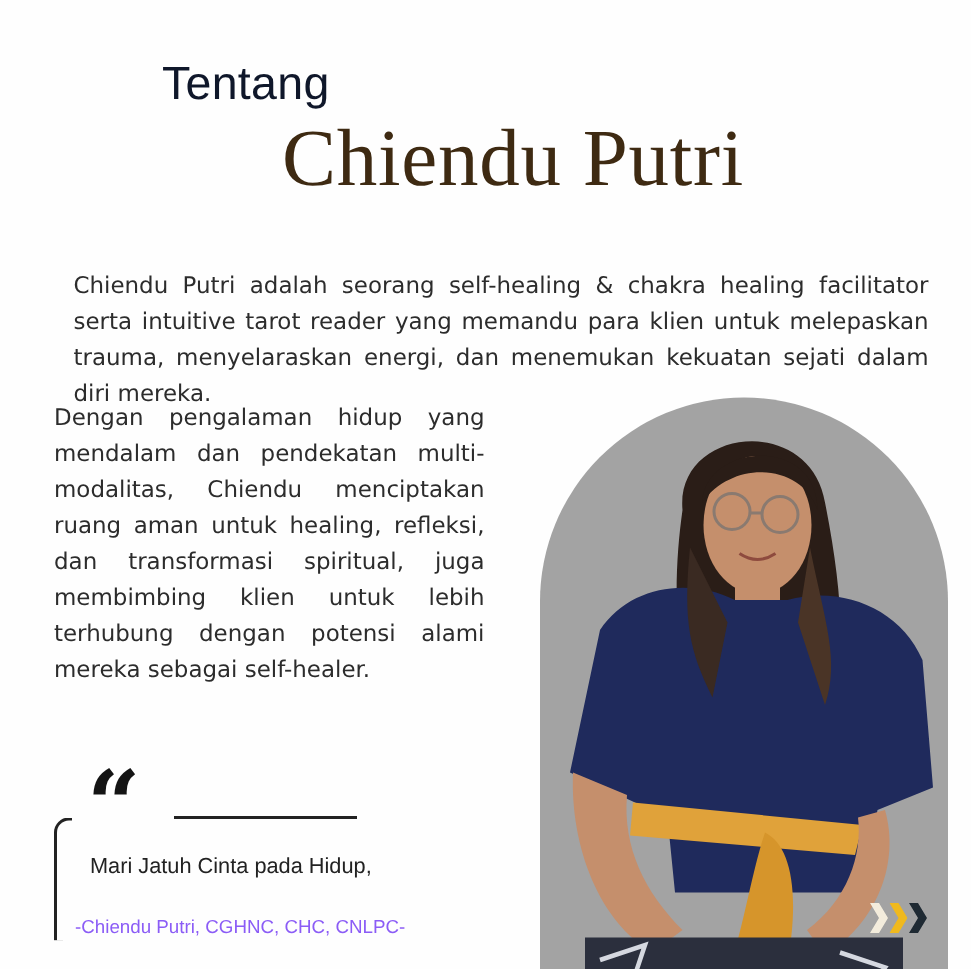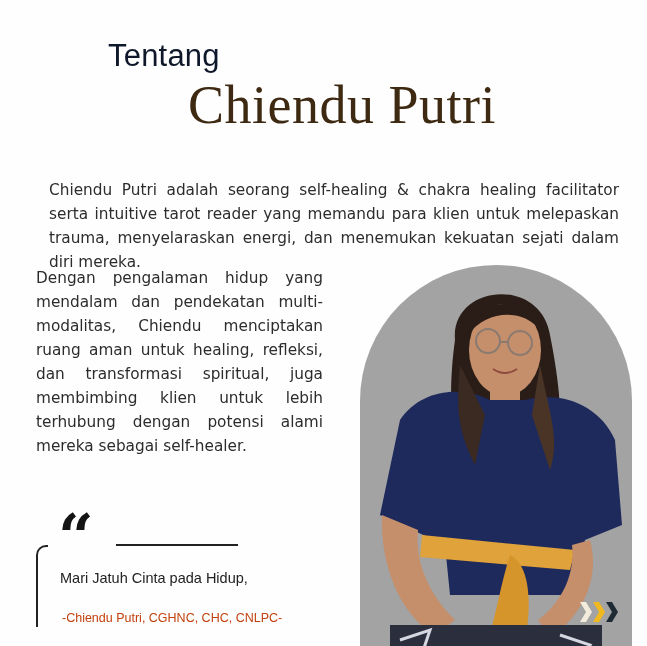--- a/index.html
+++ b/index.html
@@ -7,21 +7,21 @@
   .subtitle{position:absolute;left:108px;top:38px;font-family:"Liberation Sans",sans-serif;font-size:31px;color:#0f172a;letter-spacing:0.2px;}
   .title{position:absolute;left:188px;top:74px;font-family:"Liberation Serif",serif;font-size:54px;color:#3e2a12;font-weight:normal;letter-spacing:0.5px;}
   .intro{position:absolute;left:36px;top:165px;width:570px;font-size:15.3px;line-height:24px;color:#2c2c2c;text-align:justify;text-align-last:left;}
   .bio{position:absolute;left:36px;top:266px;width:287px;font-size:15.3px;line-height:24px;color:#2c2c2c;text-align:justify;text-align-last:left;}
   .arch{position:absolute;left:360px;top:265px;width:272px;height:400px;background:#a3a3a3;border-radius:136px 136px 0 0;overflow:hidden;}
   .quote-area{position:absolute;left:36px;top:520px;width:300px;height:126px;}
   .quote-bracket{position:absolute;left:0;top:25px;width:10px;height:80px;border-left:2px solid #222;border-top:2px solid #222;border-top-left-radius:10px;}
   .quote-marks{position:absolute;left:22px;top:-14px;font-family:"DejaVu Serif",serif;font-weight:bold;font-size:62px;color:#141414;line-height:1;}
   .quote-line{position:absolute;left:80px;top:24px;width:122px;height:2px;background:#222;}
   .quote-text{position:absolute;left:24px;top:47px;font-family:"Liberation Sans",sans-serif;font-size:14.5px;line-height:22px;color:#222;}
-  .quote-author{position:absolute;left:26px;top:91px;font-family:"Liberation Sans",sans-serif;font-size:12.5px;color:#c2410c;white-space:nowrap;}
+  .quote-author{position:absolute;left:14px;top:91px;font-family:"Liberation Sans",sans-serif;font-size:12.5px;color:#8b5cf6;white-space:nowrap;}
   .chevrons{position:absolute;left:580px;top:602px;display:flex;gap:1px;}
   .chev{width:12px;height:20px;}
 </style>
 </head>
 <body>
 
 <div class="subtitle">Tentang</div>
 <h1 class="title" style="margin:0;">Chiendu Putri</h1>
 
 <p class="intro" style="margin:13px;">Chiendu Putri adalah seorang self-healing &amp; chakra healing facilitator serta intuitive tarot reader yang memandu para klien untuk melepaskan trauma, menyelaraskan energi, dan menemukan kekuatan sejati dalam diri mereka.</p>

